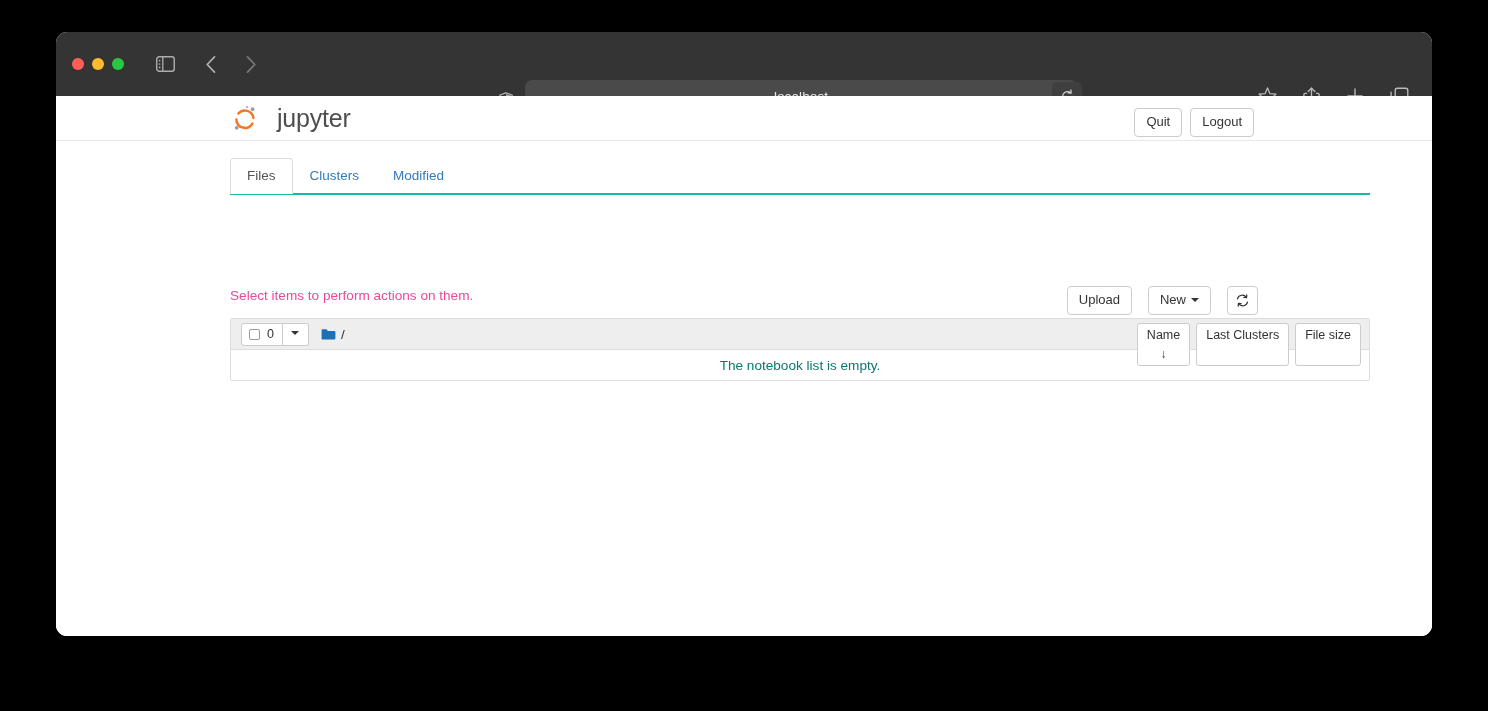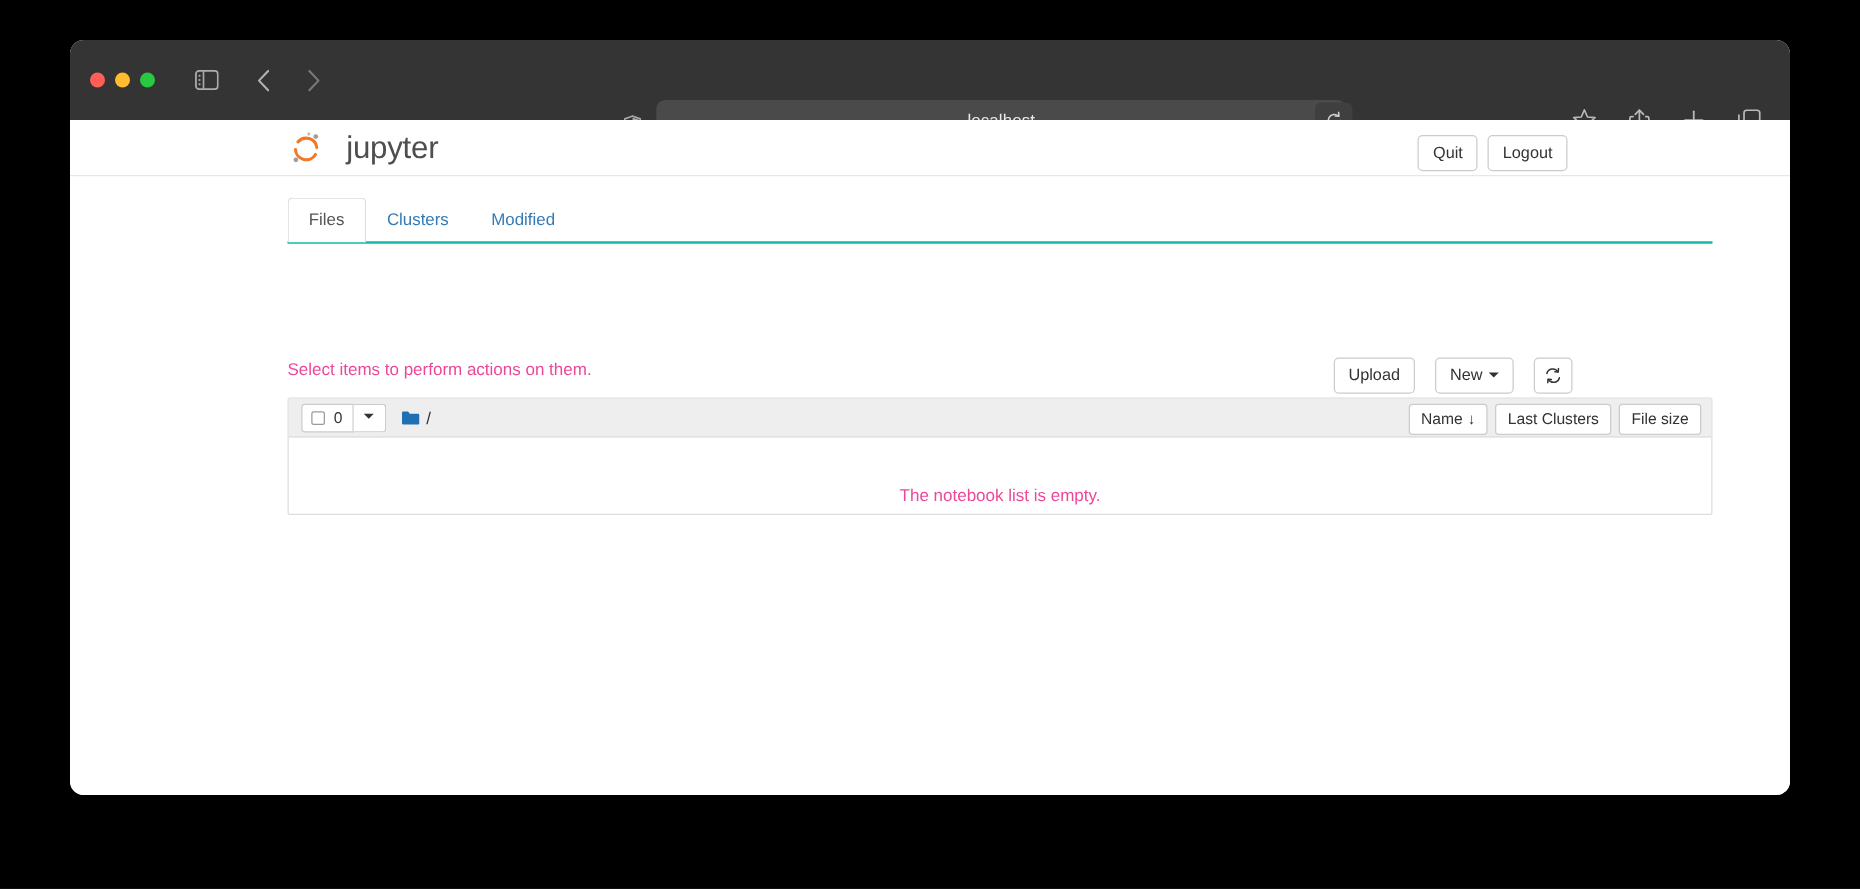--- a/index.html
+++ b/index.html
@@ -225,30 +225,30 @@
     background: #ffffff;
     border-radius: 3px;
     font-size: 12.5px;
     color: #333333;
     padding: 4px 9px;
     display: flex;
     align-items: center;
     gap: 4px;
     line-height: 1.2;
     cursor: default;
+    flex-direction: column;
   }
 
   #empty-row {
     height: 30px;
     display: flex;
     align-items: center;
     justify-content: center;
-    color: #ec4899;
+    color: #0f766e;
     font-size: 13.6px;
-    margin-top: 31px;
   }
 </style>
 </head>
 <body>
 
 <div id="browser-window">
 
   <div id="browser-toolbar">
 
     <div id="traffic-lights">

